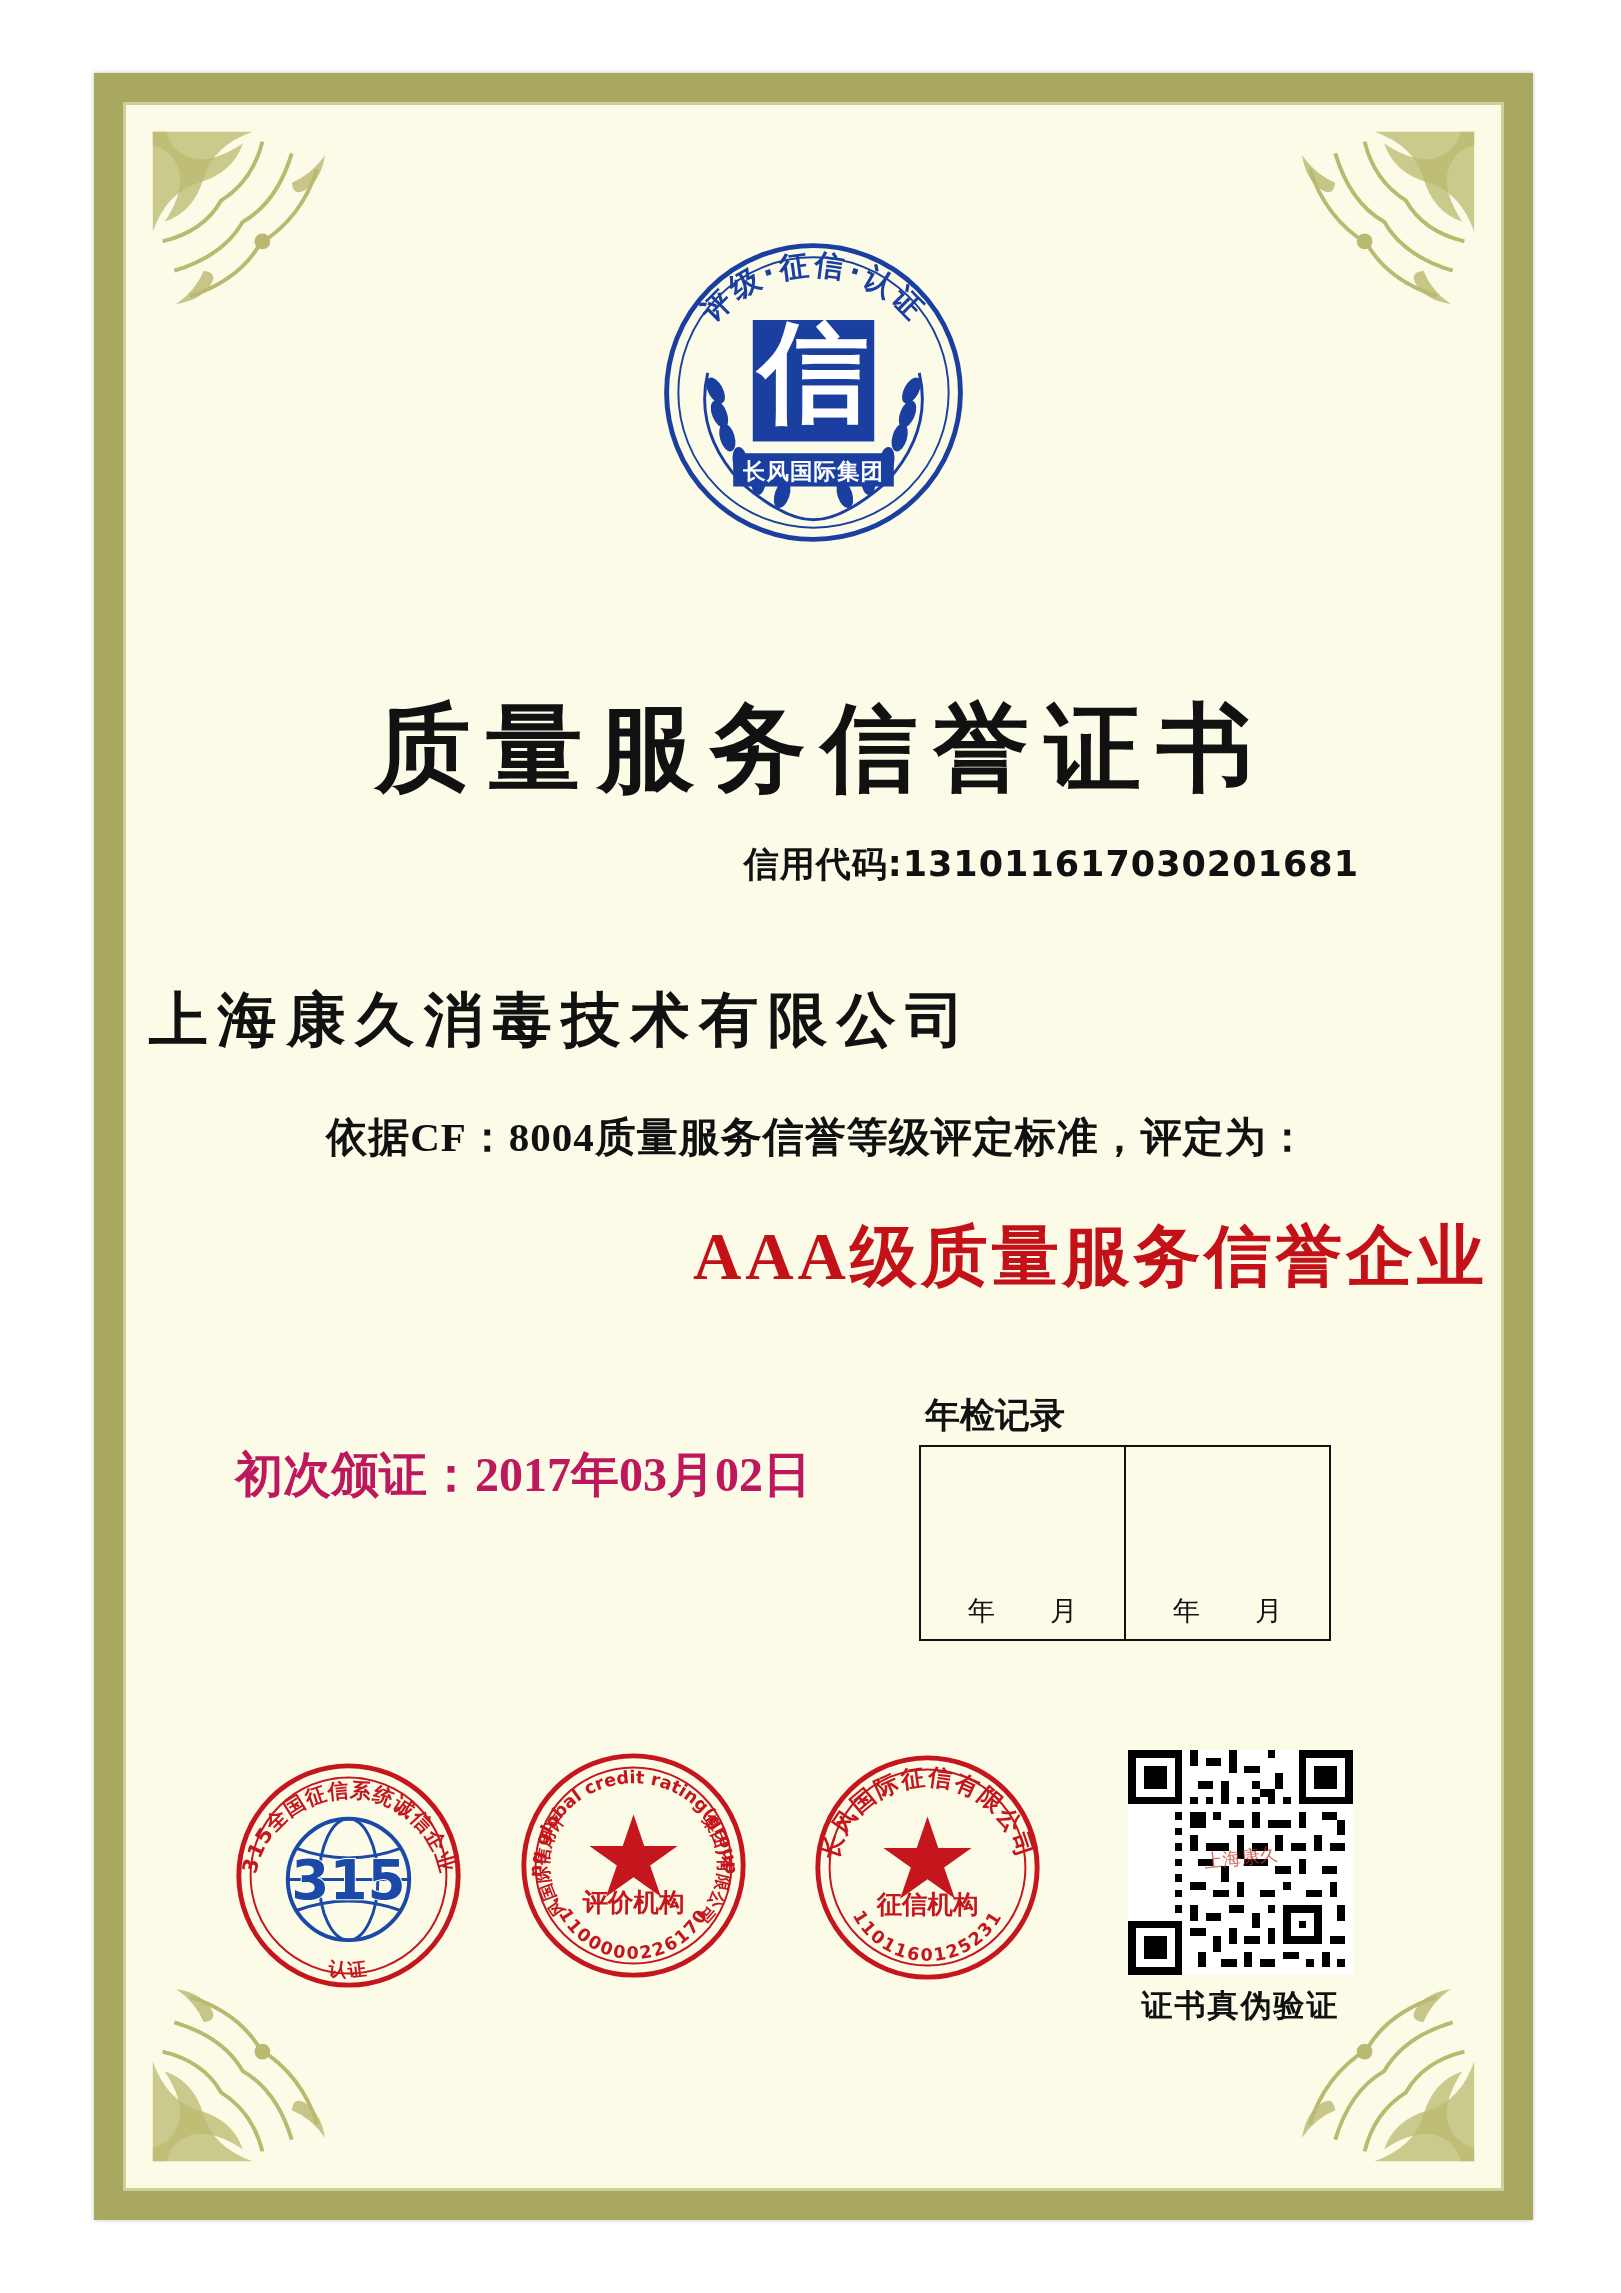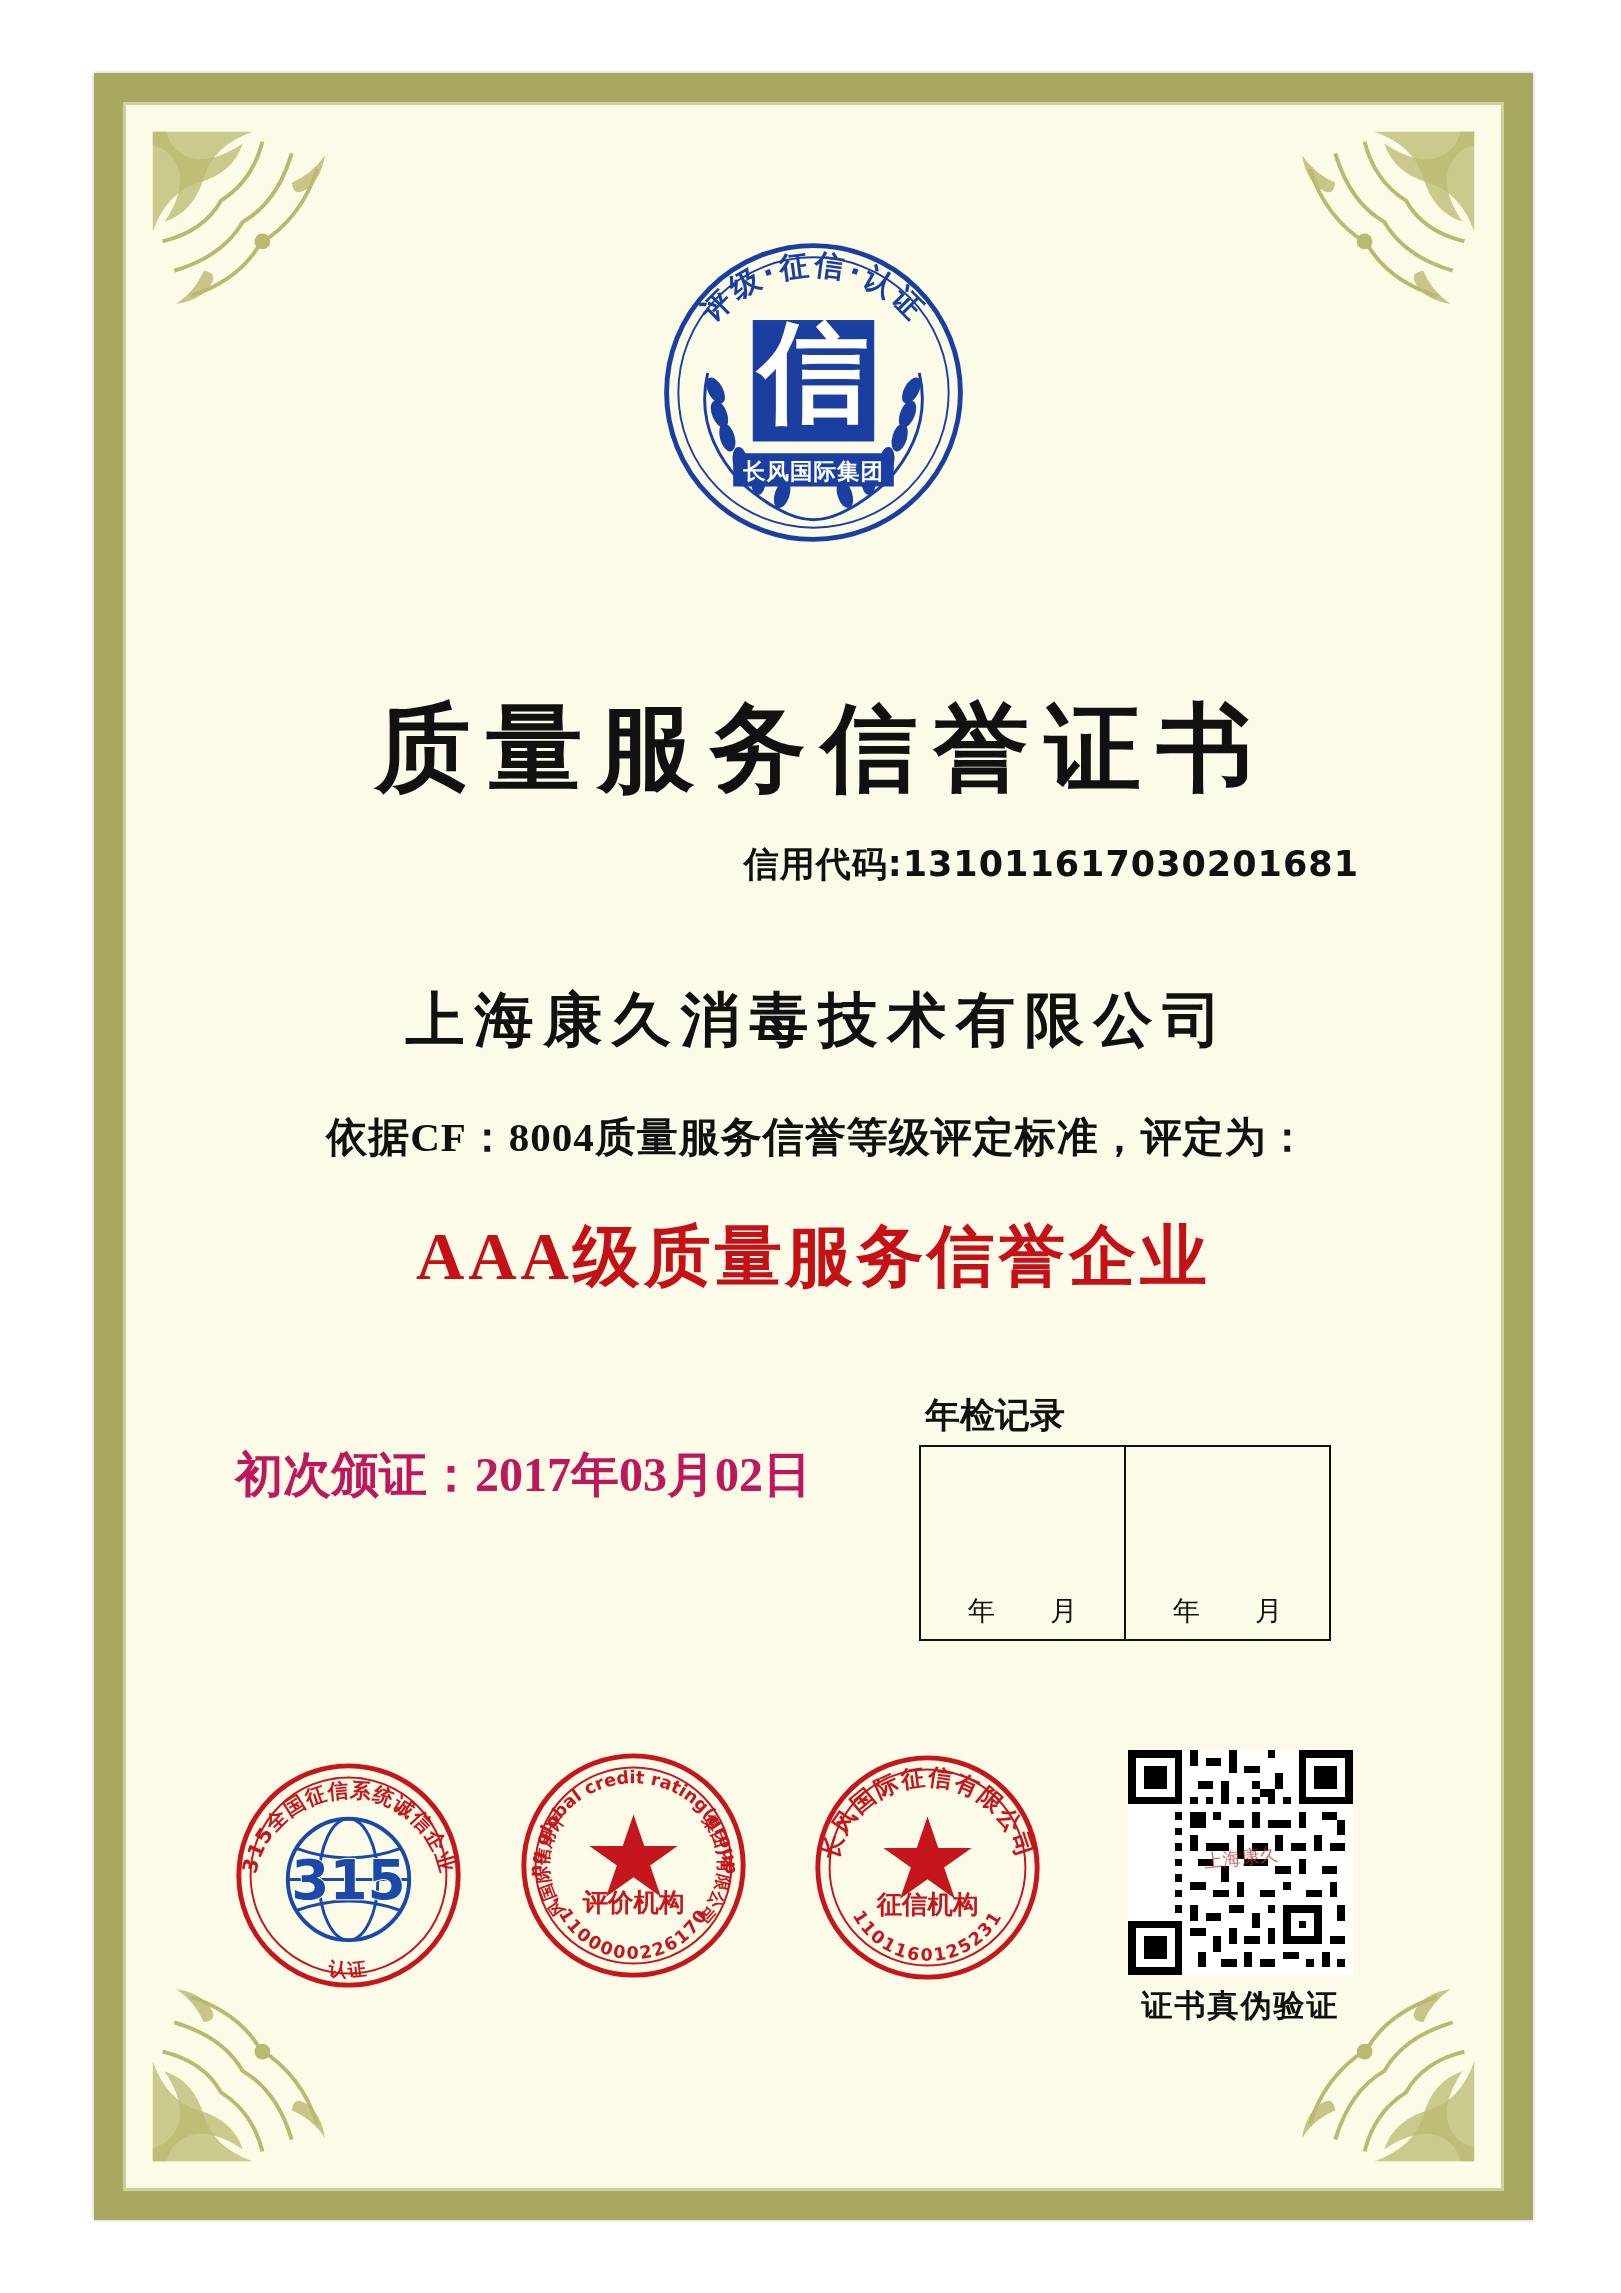--- a/index.html
+++ b/index.html
@@ -104,21 +104,20 @@
     font-weight: bold;
     font-size: 35px;
     color: #111111;
     letter-spacing: 1px;
   }
 
   .company {
     position: absolute;
     left: 0; right: 0;
     top: 863px;
-    text-align: center;
     font-family: "DejaVu Sans", sans-serif;
     font-weight: bold;
     font-size: 59px;
     letter-spacing: 9.8px;
     text-indent: 9.8px;
     color: #111111;
   }
 
   .standard {
     position: absolute;
@@ -129,21 +128,21 @@
     font-weight: bold;
     font-size: 41px;
     letter-spacing: 1px;
     color: #111111;
   }
 
   .grade {
     position: absolute;
     left: 0; right: 0;
     top: 1093px;
-    text-align: center;
+    text-align: right;
     font-family: "Liberation Serif", serif;
     font-weight: bold;
     font-size: 67px;
     letter-spacing: 3.9px;
     color: #c41118;
   }
 
   
   .info {
     position: absolute;

